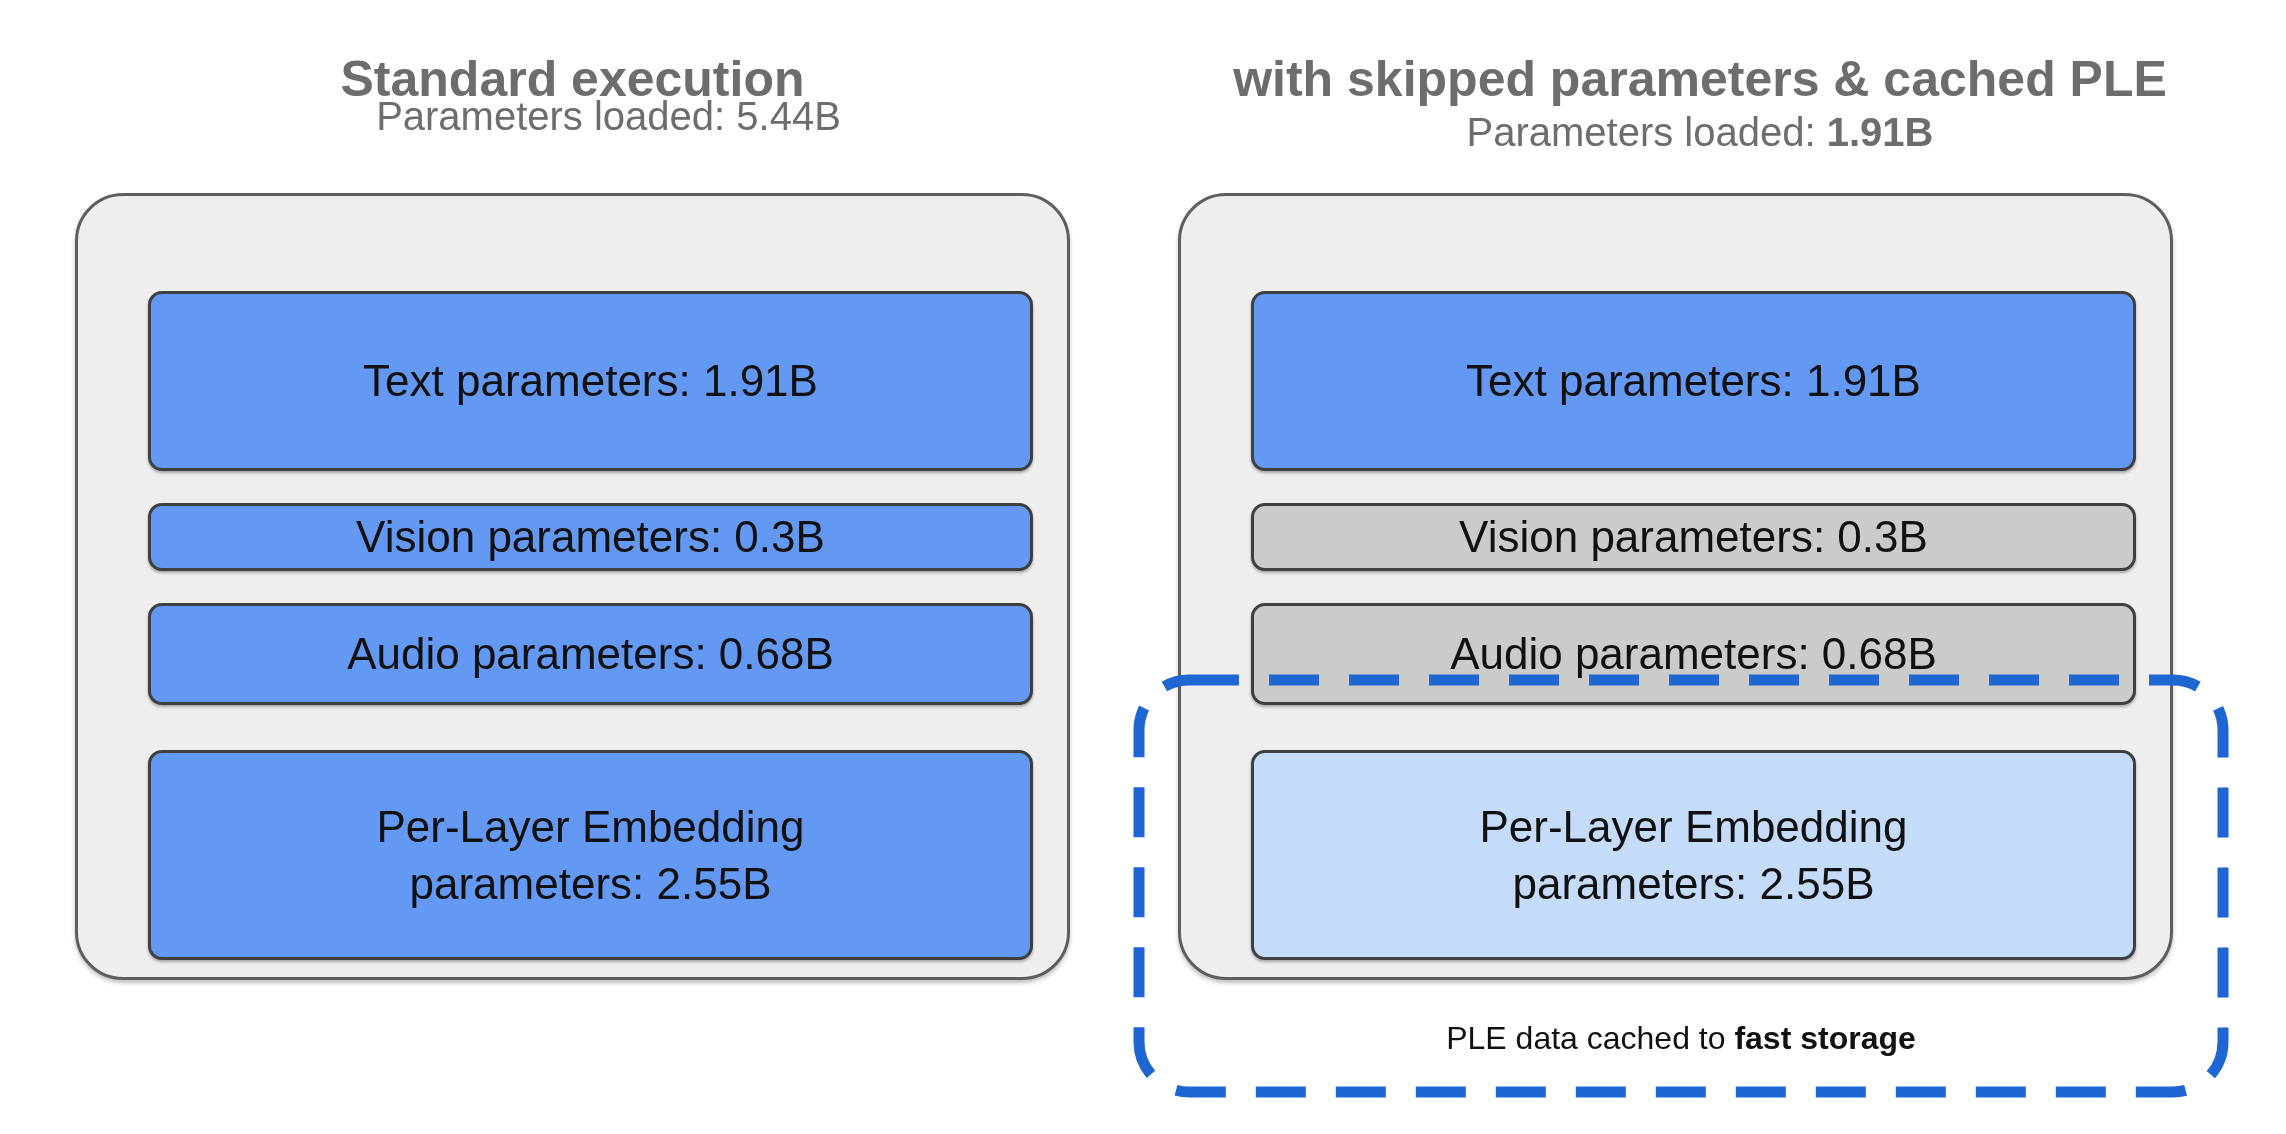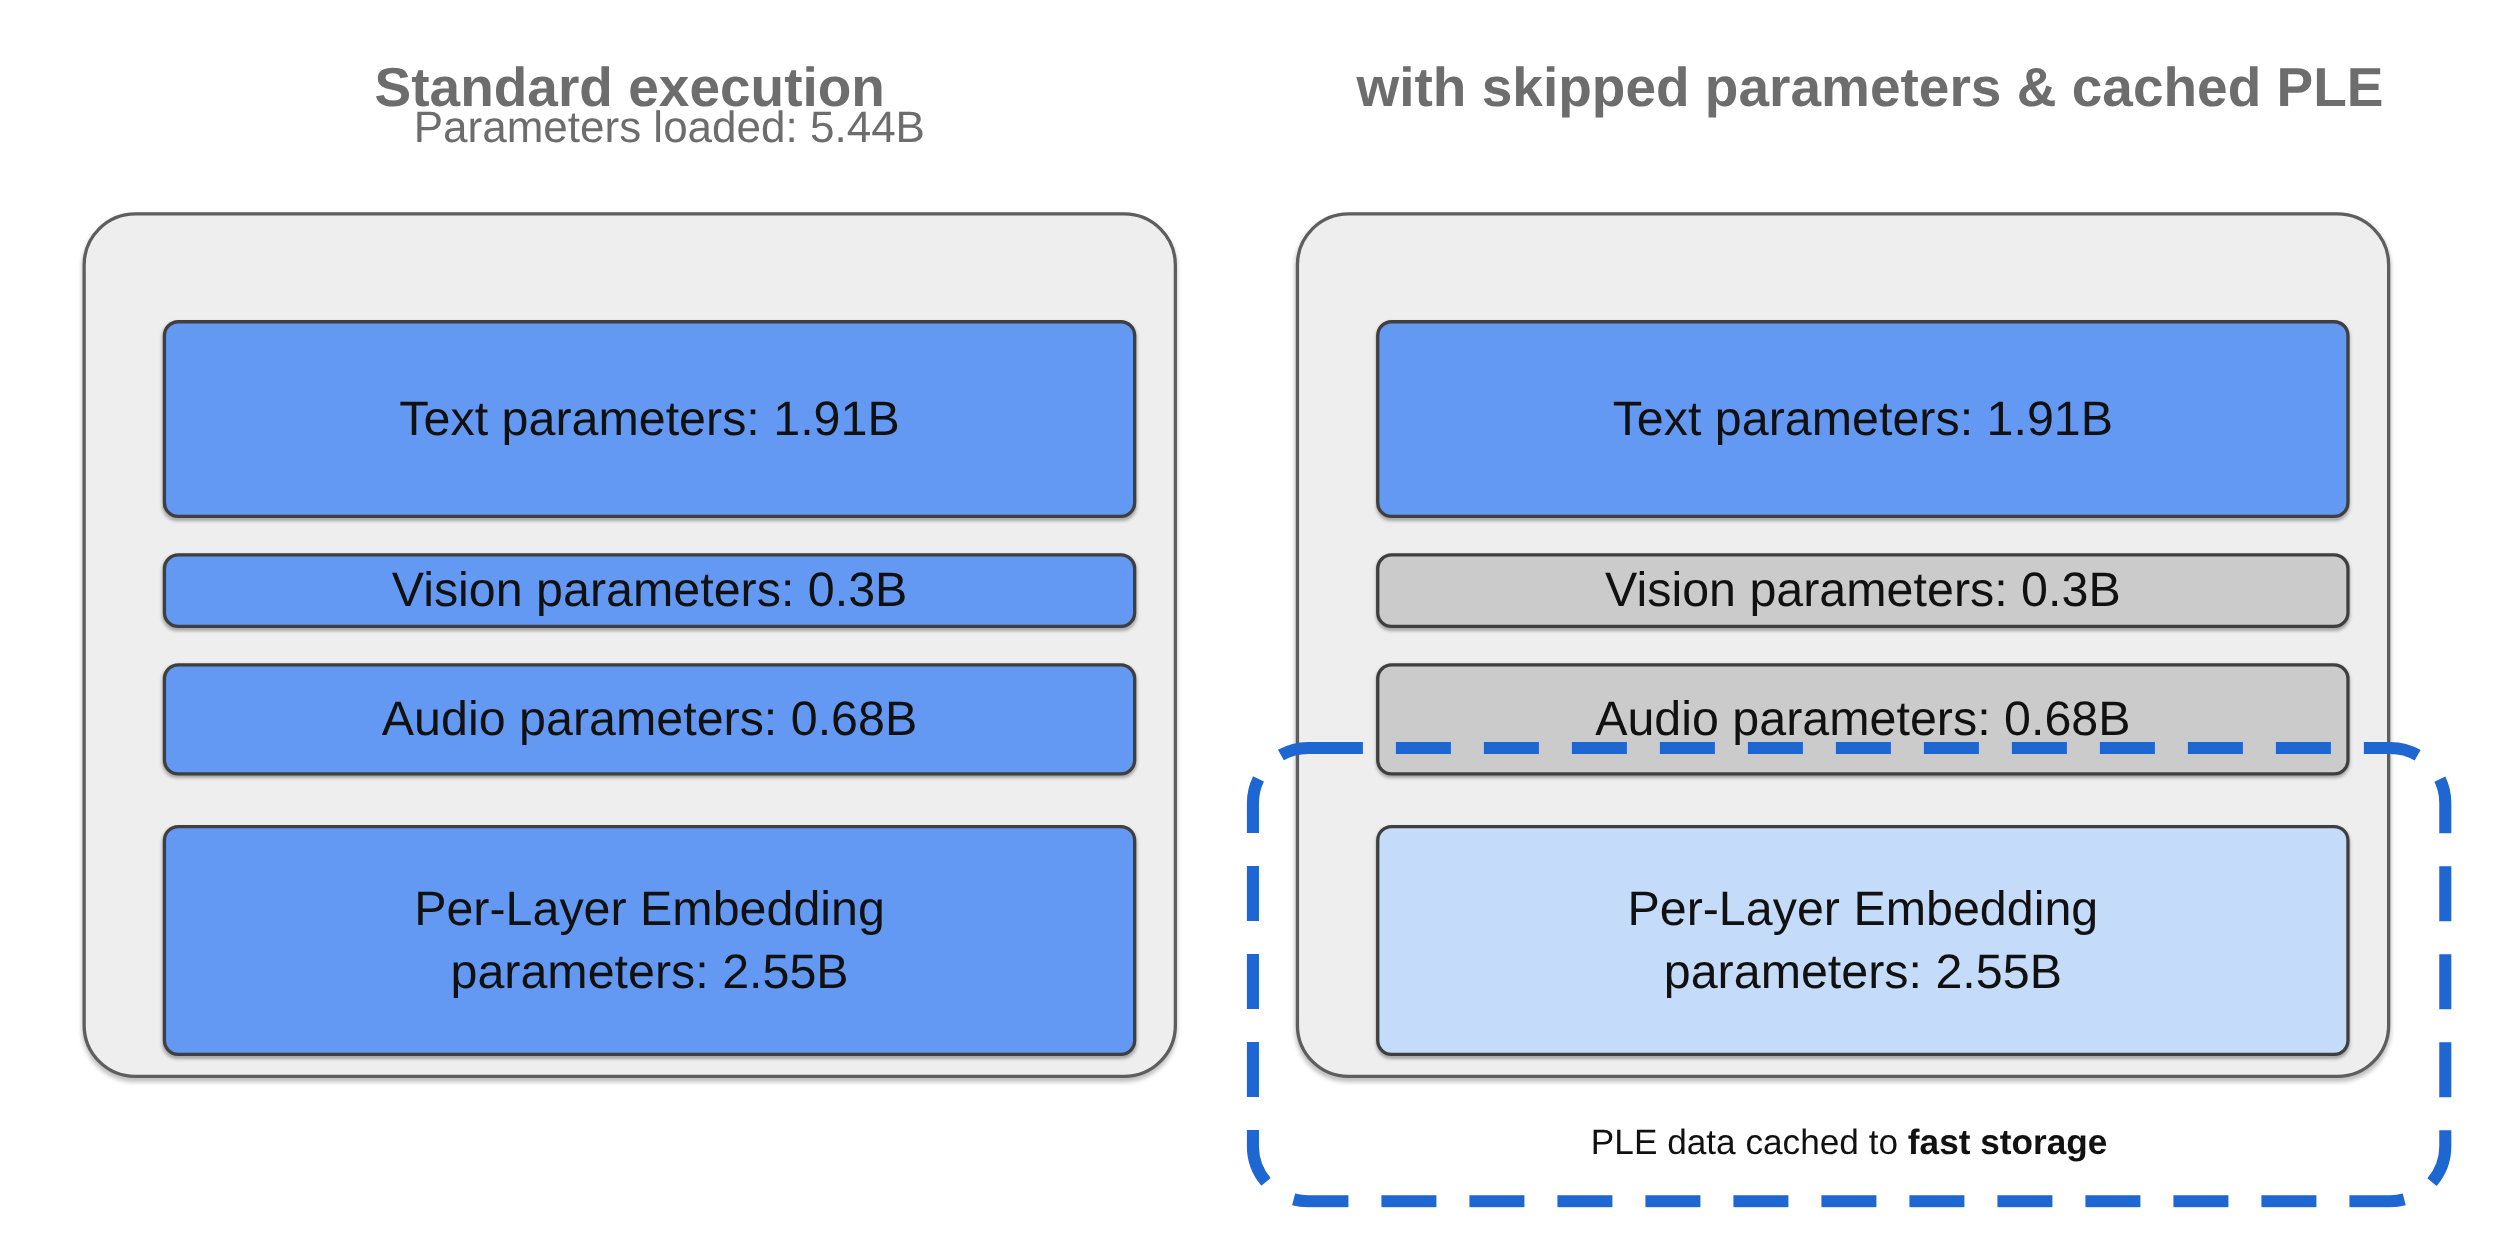--- a/index.html
+++ b/index.html
@@ -122,20 +122,23 @@
       <span>Audio parameters: 0.68B</span>
     </div>
     <div class="param-block b-loaded blk-ple">
       <span>Per-Layer Embedding</span>
       <span>parameters: 2.55B</span>
     </div>
   </div>
 
   <div class="panel-title" style="left:1150px;width:1100px;top:26px;">with skipped parameters &amp; cached PLE</div>
 
+  <div class="panel-subtitle bold-value" style="left:1150px;width:1100px;top:112px;">
+    <span>Parameters loaded: </span><span class="subtitle-value">1.91B</span>
+  </div>
 
   <div class="mem-container" style="left:1178px;">
     <div class="param-block b-loaded blk-text">
       <span>Text parameters: 1.91B</span>
     </div>
     <div class="param-block b-skipped blk-vision">
       <span>Vision parameters: 0.3B</span>
     </div>
     <div class="param-block b-skipped blk-audio">
       <span>Audio parameters: 0.68B</span>

